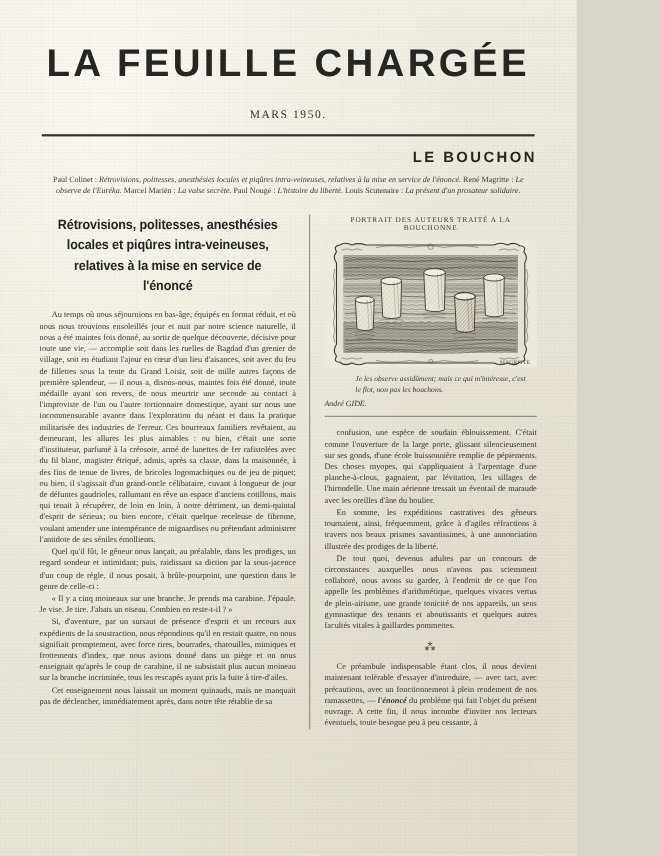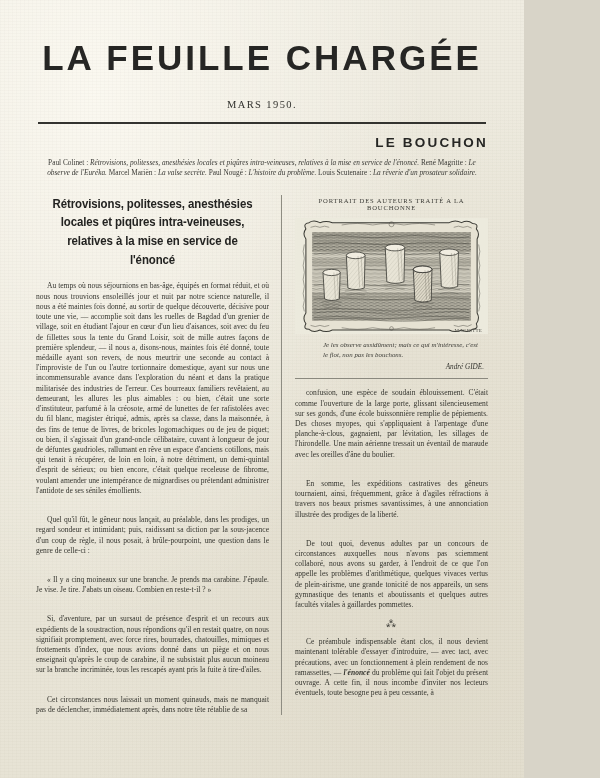--- a/index.html
+++ b/index.html
@@ -121,21 +121,21 @@
 
   p.body {
     font-size: 7.55px;
     line-height: 1.355;
     text-align: justify;
     text-indent: 11px;
     margin: 0;
     color: #35352f;
     hyphens: auto;
   }
-  p.body + p.body { margin-top: 19px; }
+  p.body + p.body { margin-top: 1px; }
   p.body i { font-style: italic; font-weight: bold; }
   .col-left .first-para { margin-top: 12px; }
 
   
   .plate-header {
     font-family: "Liberation Serif", serif;
     font-size: 6.6px;
     letter-spacing: 0.85px;
     text-align: center;
     color: #3b3b36;
@@ -163,21 +163,20 @@
     line-height: 1.44;
     color: #3b3b36;
     text-align: left;
     padding-left: 28px;
     padding-right: 6px;
   }
   .quote-attrib {
     margin-top: 3px;
     font-size: 7.2px;
     font-style: italic;
-    text-align: right;
     padding-right: 4px;
     color: #34342f;
   }
   .rule-thin {
     height: 0;
     border-top: 1px solid #8a887e;
     margin: 7px 0 9px 0;
   }
   .ornament {
     text-align: center;
@@ -192,33 +191,33 @@
 <body>
 
 <div class="page">
   <div class="inner">
 
     <div class="masthead">
       <div class="masthead-title">LA FEUILLE CHARGÉE</div>
       <div class="masthead-date">MARS 1950.</div>
       <div class="rule-main"></div>
       <div class="section-title">LE BOUCHON</div>
-      <div class="contributors">Paul Colinet : <i>Rétrovisions, politesses, anesthésies locales et piqûres intra-veineuses, relatives à la mise en service de l'énoncé.</i> René Magritte : <i>Le observe de l'Euréka.</i> Marcel Mariën : <i>La valse secrète.</i> Paul Nougé : <i>L'histoire du problème.</i> Louis Scutenaire : <i>La rêverie d'un prosateur solidaire.</i></div>
+      <div class="contributors">Paul Colinet : <i>Rétrovisions, politesses, anesthésies locales et piqûres intra-veineuses, relatives à la mise en service de l'énoncé.</i> René Magritte : <i>Le observe de l'Euréka.</i> Marcel Mariën : <i>La valse secrète.</i> Paul Nougé : <i>L'histoire du liberté.</i> Louis Scutenaire : <i>La présent d'un prosateur solidaire.</i></div>
     </div>
 
     <div class="columns">
 
       <div class="col-left">
         <div class="article-title">Rétrovisions, politesses, anesthésies locales et piqûres intra-veineuses, relatives à la mise en service de l'énoncé</div>
         <div>
           <p class="body first-para">Au temps où nous séjournions en bas-âge, équipés en format réduit, et où nous nous trouvions ensoleillés jour et nuit par notre science naturelle, il nous a été maintes fois donné, au sortir de quelque découverte, décisive pour toute une vie, — accomplie soit dans les ruelles de Bagdad d'un grenier de village, soit en étudiant l'ajour en cœur d'un lieu d'aisances, soit avec du feu de fillettes sous la tente du Grand Loisir, soit de mille autres façons de première splendeur, — il nous a, disons-nous, maintes fois été donné, toute médaille ayant son revers, de nous meurtrir une seconde au contact à l'improviste de l'un ou l'autre tortionnaire domestique, ayant sur nous une incommensurable avance dans l'exploration du néant et dans la pratique militarisée des industries de l'erreur. Ces bourreaux familiers revêtaient, au demeurant, les allures les plus aimables : ou bien, c'était une sorte d'instituteur, parfumé à la créosote, armé de lunettes de fer rafistolées avec du fil blanc, magister étriqué, admis, après sa classe, dans la maisonnée, à des fins de tenue de livres, de bricoles logomachiques ou de jeu de piquet; ou bien, il s'agissait d'un grand-oncle célibataire, cuvant à longueur de jour de défuntes gaudrioles, rallumant en rêve un espace d'anciens cotillons, mais qui tenait à récupérer, de loin en loin, à notre détriment, un demi-quintal d'esprit de sérieux; ou bien encore, c'était quelque receleuse de fibrome, voulant amender une intempérance de mignardises ou prétendant administrer l'antidote de ses séniles émollients.</p>
           <p class="body">Quel qu'il fût, le gêneur nous lançait, au préalable, dans les prodiges, un regard sondeur et intimidant; puis, raidissant sa diction par la sous-jacence d'un coup de règle, il nous posait, à brûle-pourpoint, une question dans le genre de celle-ci :</p>
           <p class="body">« Il y a cinq moineaux sur une branche. Je prends ma carabine. J'épaule. Je vise. Je tire. J'abats un oiseau. Combien en reste-t-il ? »</p>
           <p class="body">Si, d'aventure, par un sursaut de présence d'esprit et un recours aux expédients de la soustraction, nous répondions qu'il en restait quatre, on nous signifiait promptement, avec force rires, bourrades, chatouilles, mimiques et frottements d'index, que nous avions donné dans un piège et on nous enseignait qu'après le coup de carabine, il ne subsistait plus aucun moineau sur la branche incriminée, tous les rescapés ayant pris la fuite à tire-d'ailes.</p>
-          <p class="body">Cet circonstances nous laissait un moment quinauds, mais ne manquait pas de déclencher, immédiatement après, dans notre tête rétablie de sa</p>
+          <p class="body">Cet enseignement nous laissait un moment quinauds, mais ne manquait pas de déclencher, immédiatement après, dans notre tête rétablie de sa</p>
         </div>
       </div>
 
       <div class="col-divider"></div>
 
       <div class="col-right">
 
         <div class="plate-header">PORTRAIT DES AUTEURS TRAITÉ A LA BOUCHONNE</div>
 
         <div class="plate-wrap">

